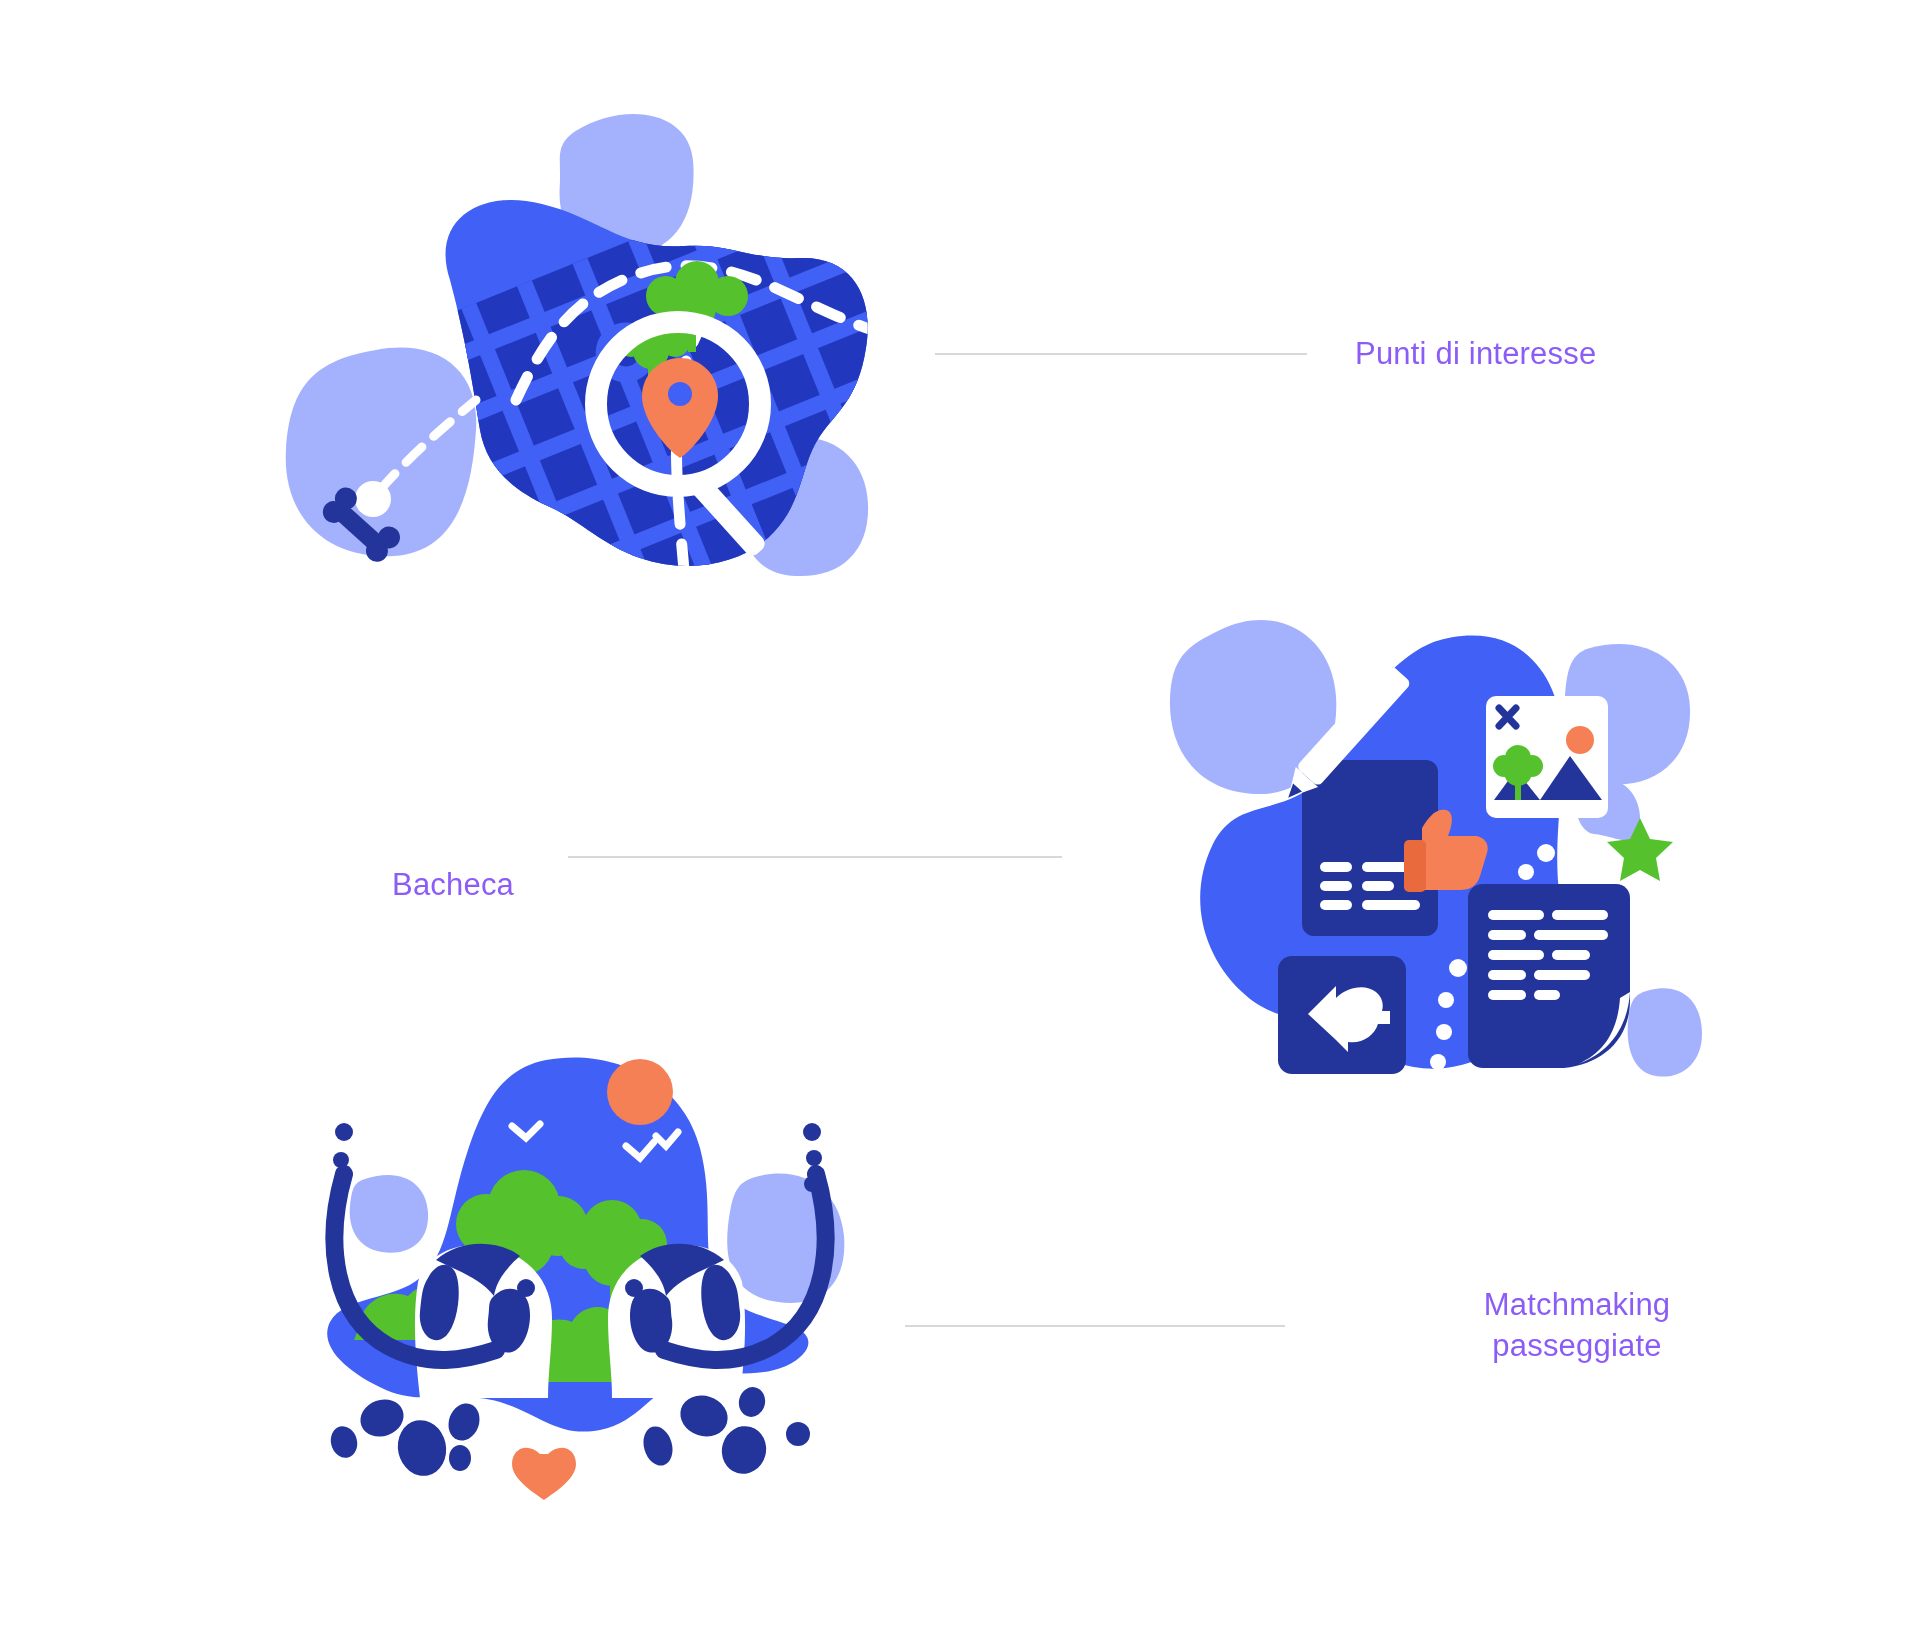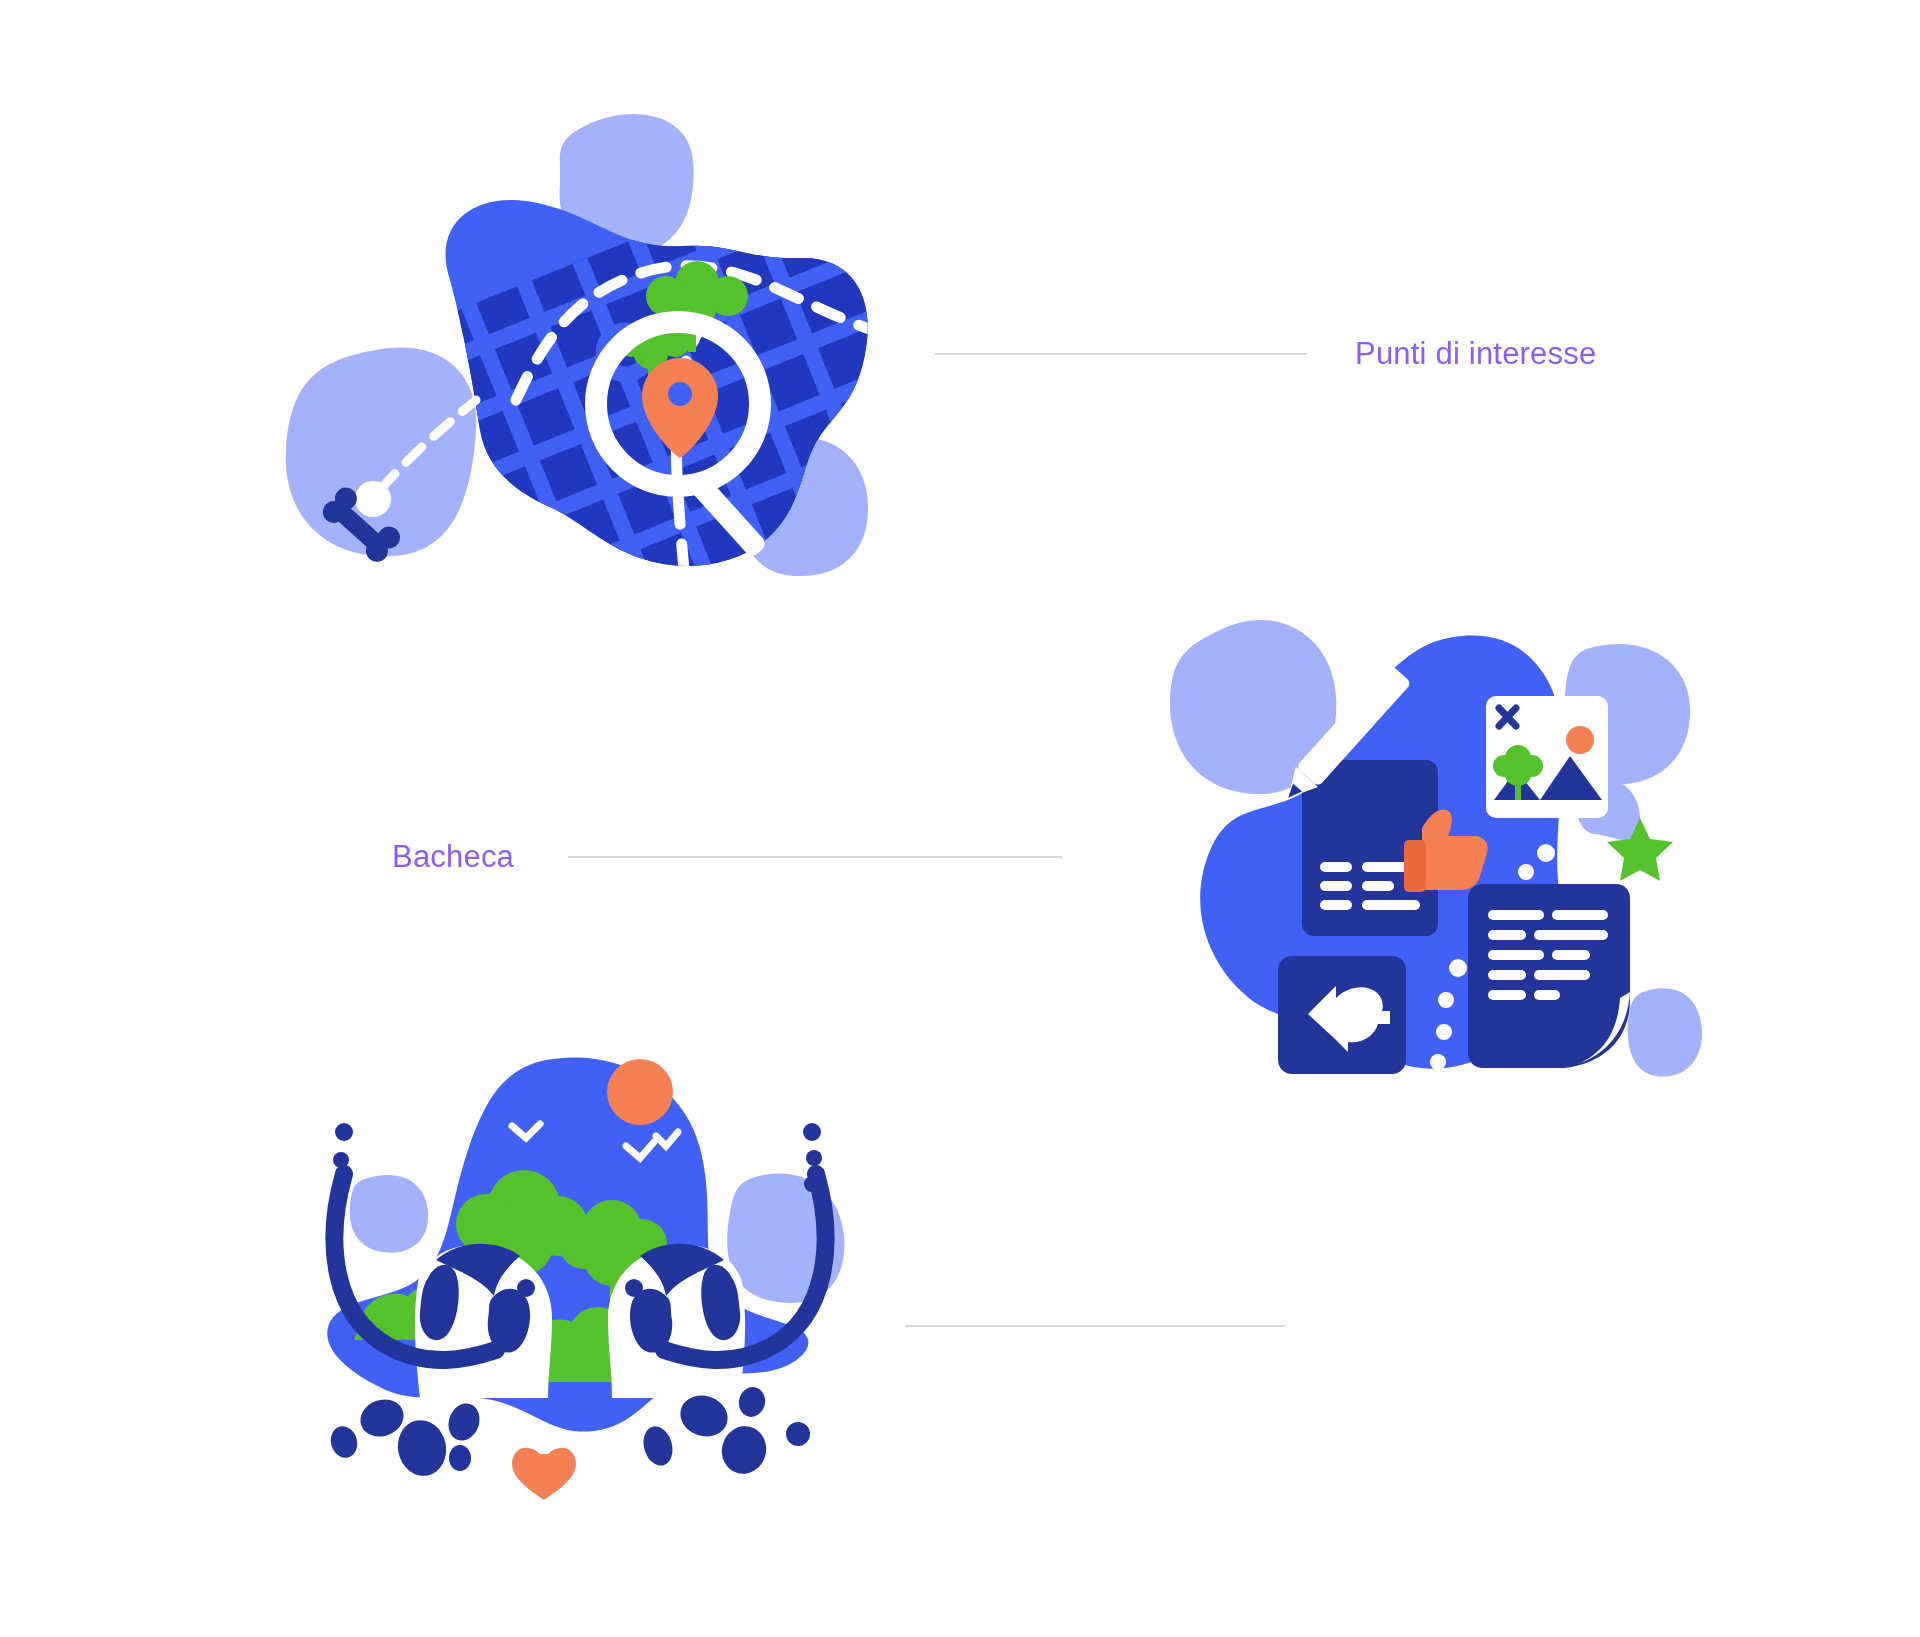--- a/index.html
+++ b/index.html
@@ -29,21 +29,21 @@
   .label {
     position: absolute;
     color: #8b5cf6;
     font-size: 31px;
     font-weight: 400;
     letter-spacing: 0.2px;
     line-height: 1.33;
     white-space: pre-line;
   }
   .label.right { text-align: left; }
-  .label.leftal { text-align: left; }
+  .label.leftal { text-align: left; margin-top: 28px; }
 
   
   #row-poi-illustration { left: 280px; top: 100px; width: 600px; height: 500px; }
   #row-poi-connector   { left: 935px; top: 353px; width: 372px; }
   #row-poi-label       { left: 1355px; top: 333px; width: 400px; }
 
   
   #row-bacheca-illustration { left: 1150px; top: 600px; width: 560px; height: 500px; }
   #row-bacheca-connector    { left: 568px; top: 856px; width: 494px; }
   #row-bacheca-label        { left: 392px; top: 836px; width: 200px; text-align: left; }
@@ -392,14 +392,16 @@
         <ellipse cx="498" cy="404" rx="12" ry="12"></ellipse>
       </g>
 
       <g>
         <path d="M240 424 C228 412 212 418 212 434 C212 450 236 464 244 470 C252 464 276 450 276 434 C276 418 260 412 248 424 Z" fill="#F58055"></path>
       </g>
     </svg>
   </div>
 
   <div class="connector" id="row-match-connector"></div>
+  <div class="label" id="row-match-label">Matchmaking
+passeggiate</div>
 
 </div>
 
 </body></html>

